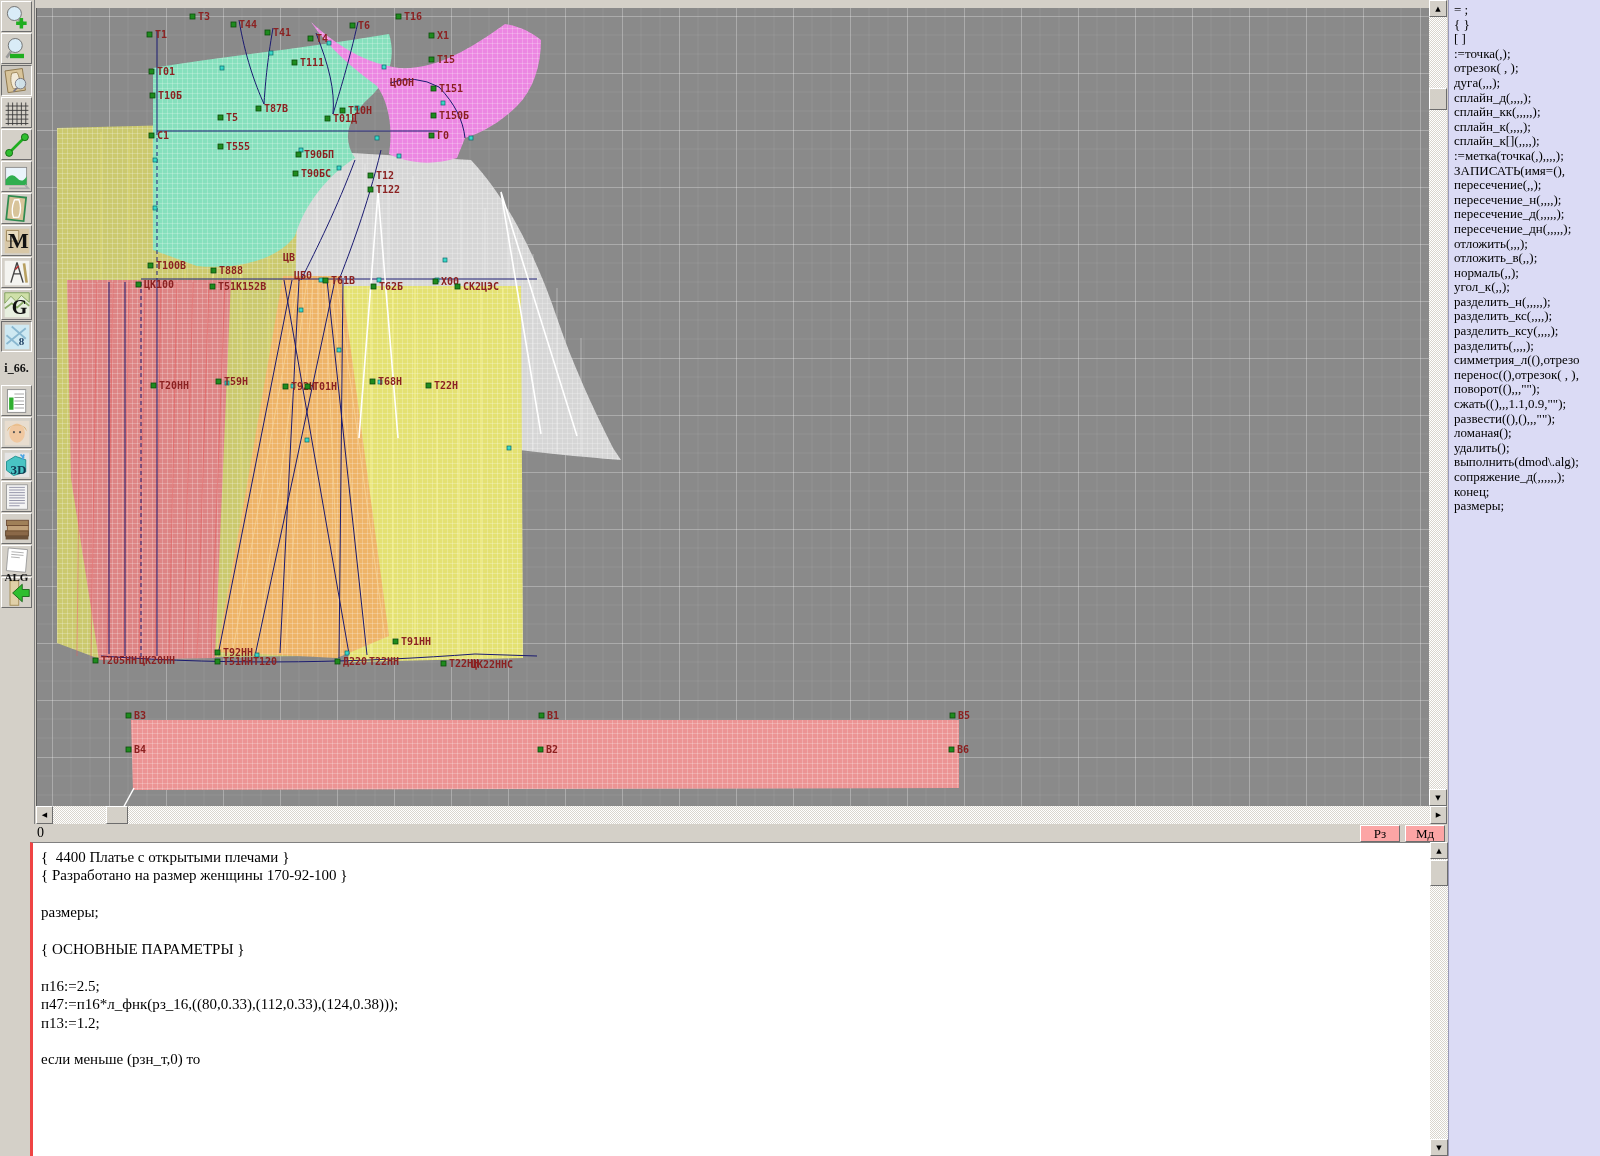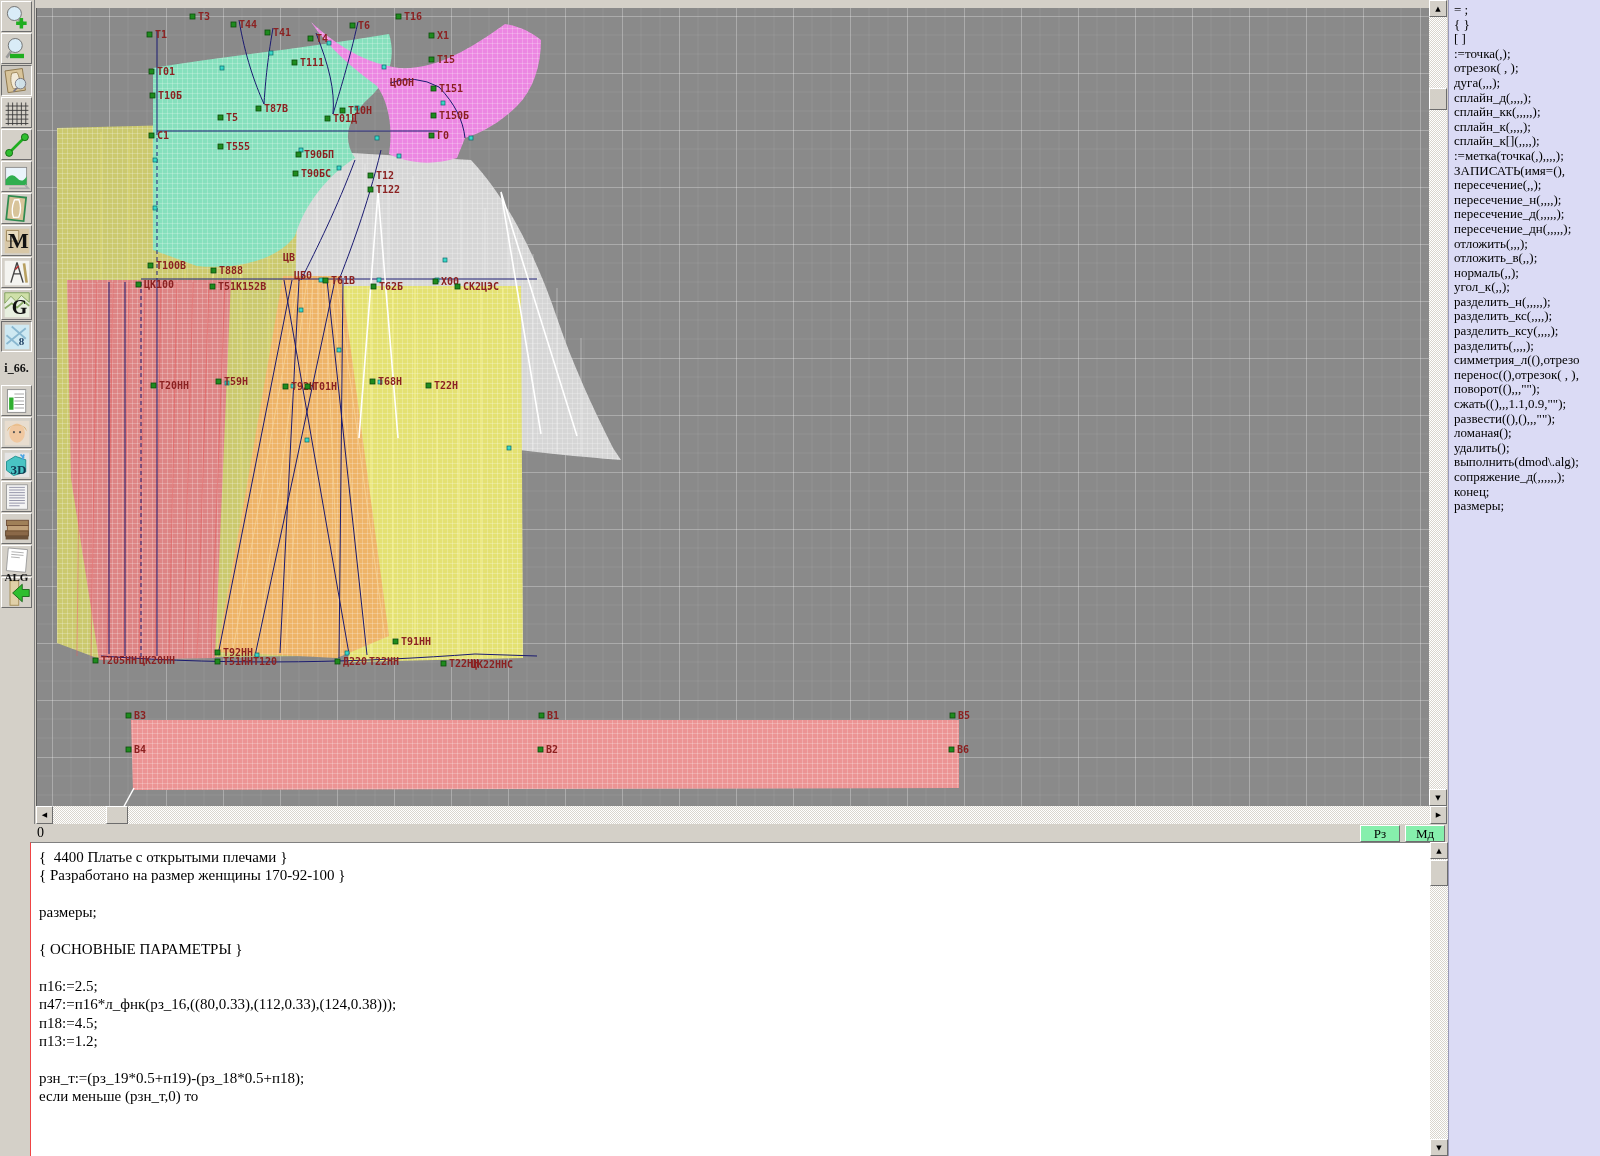--- a/index.html
+++ b/index.html
@@ -23,24 +23,24 @@
   .sb-btn{position:absolute;background:#d4d0c8;border:1px solid;border-color:#fff #6d6d6d #6d6d6d #fff;box-sizing:border-box;display:flex;align-items:center;justify-content:center;font-size:7px;color:#000;font-family:"DejaVu Sans",sans-serif;}
   .sb-thumb{position:absolute;background:#d4d0c8;border:1px solid;border-color:#fff #6d6d6d #6d6d6d #fff;box-sizing:border-box;}
   #vscroll-right{left:1429px;top:0;width:18px;height:806px;}
   #hscroll{left:36px;top:806px;width:1411px;height:18px;}
   #editor-scroll{left:1430px;top:842px;width:18px;height:314px;}
 
   
   .statusrow{position:absolute;left:30px;top:824px;width:1417px;height:18px;background:#d4d0c8;display:flex;align-items:center;justify-content:space-between;}
   .status-zero{margin-left:7px;font-size:14px;color:#000;}
   .minibtns{display:flex;gap:5px;margin-right:2px;}
-  .minibtn{width:40px;height:17px;background:#86efac;border:1px solid;border-color:#fff #6d6d6d #6d6d6d #fff;box-sizing:border-box;font-size:13px;font-family:"Liberation Serif",serif;text-align:center;line-height:15px;color:#000;}
-
-  
-  .editor{position:absolute;left:30px;top:842px;width:1400px;height:314px;background:#fff;border-top:1px solid #808080;border-left:1px solid #ef4444;box-sizing:border-box;overflow:hidden;padding:5px 0 0 8px;}
+  .minibtn{width:40px;height:17px;background:#fca5a5;border:1px solid;border-color:#fff #6d6d6d #6d6d6d #fff;box-sizing:border-box;font-size:13px;font-family:"Liberation Serif",serif;text-align:center;line-height:15px;color:#000;}
+
+  
+  .editor{position:absolute;left:30px;top:842px;width:1400px;height:314px;background:#fff;border-top:1px solid #808080;border-left:3px solid #ef4444;box-sizing:border-box;overflow:hidden;padding:5px 0 0 8px;}
   .ed-line{font:15px "Liberation Serif",serif;color:#000;line-height:18.4px;white-space:pre;}
 
   
   .sidepanel{position:absolute;left:1448px;top:0;width:152px;height:1156px;background:#dbdbf5;border-left:1px solid #9a9ab8;box-sizing:border-box;overflow:hidden;padding:3px 0 0 5px;}
   .cmd-line{font:13px "Liberation Serif",serif;color:#000;line-height:14.6px;white-space:nowrap;overflow:hidden;}
 </style>
 </head>
 <body>
 
 <div class="app">
@@ -425,24 +425,22 @@
   <div class="editor" id="editor">
       <div class="ed-line">{  4400 Платье с открытыми плечами }</div>
       <div class="ed-line">{ Разработано на размер женщины 170-92-100 }</div>
       <div class="ed-line">&nbsp;</div>
       <div class="ed-line">размеры;</div>
       <div class="ed-line">&nbsp;</div>
       <div class="ed-line">{ ОСНОВНЫЕ ПАРАМЕТРЫ }</div>
       <div class="ed-line">&nbsp;</div>
       <div class="ed-line">п16:=2.5;</div>
       <div class="ed-line">п47:=п16*л_фнк(рз_16,((80,0.33),(112,0.33),(124,0.38)));</div>
-      <div class="ed-line">п18:=4.5;</div>
       <div class="ed-line">п13:=1.2;</div>
       <div class="ed-line">&nbsp;</div>
-      <div class="ed-line">рзн_т:=(рз_19*0.5+п19)-(рз_18*0.5+п18);</div>
       <div class="ed-line">если меньше (рзн_т,0) то</div>
     </div>
 
   <div class="sb" id="editor-scroll">
     <div class="sb-btn" style="left:0;top:0;width:18px;height:17px;">▲</div>
     <div class="sb-thumb" style="left:0;top:18px;width:18px;height:26px;"></div>
     <div class="sb-btn" style="left:0;bottom:0;width:18px;height:17px;">▼</div>
   </div>
 
   <div class="sidepanel" id="command-list">

